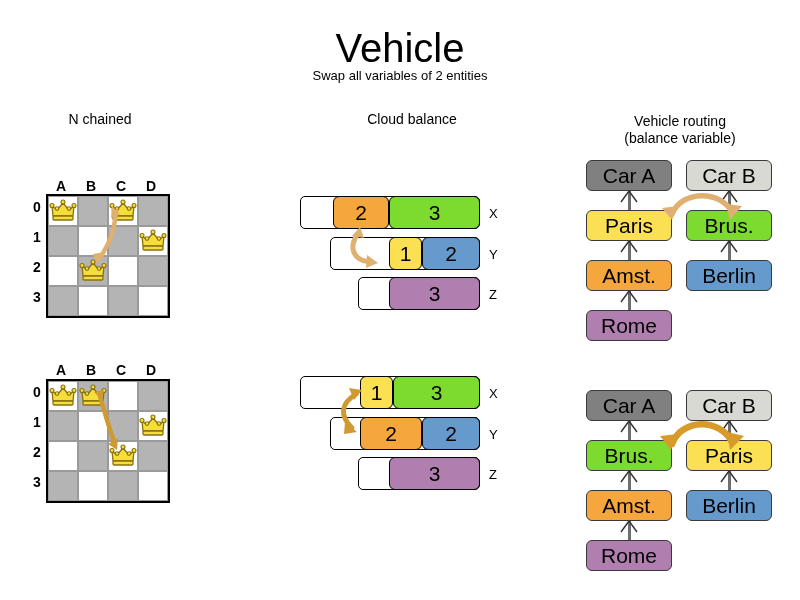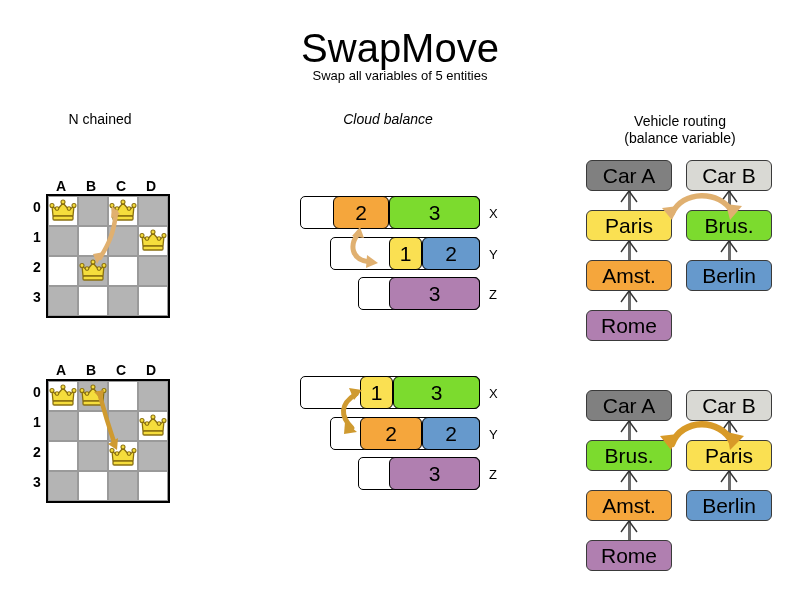--- a/index.html
+++ b/index.html
@@ -47,25 +47,25 @@
         display:flex;align-items:center;justify-content:center;font-size:21px;color:#000;}
   .vlink{position:absolute;background:#6e6e6e;width:2.5px;}
   .varrowhead{position:absolute;}
 
   
   .swaparrow{position:absolute;}
 </style>
 </head>
 <body>
 
-<div id="title">SwapMove</div>
-<div id="subtitle">Swap all variables of 5 entities</div>
+<div id="title">Vehicle</div>
+<div id="subtitle">Swap all variables of 2 entities</div>
 
 <div class="section-title" style="left:20px;top:110px;width:160px;">N chained</div>
-<div class="section-title" style="left:308px;top:110px;width:160px;font-style:italic;">Cloud balance</div>
+<div class="section-title" style="left:332px;top:110px;width:160px;">Cloud balance</div>
 <div class="section-title" style="left:600px;top:112px;width:160px;">Vehicle routing</div>
 <div class="section-title" style="left:600px;top:129px;width:160px;">(balance variable)</div>
 
 <div>
 
   <div class="filelabel" style="left:46px;top:178px;">A</div>
   <div class="filelabel" style="left:76px;top:178px;">B</div>
   <div class="filelabel" style="left:106px;top:178px;">C</div>
   <div class="filelabel" style="left:136px;top:178px;">D</div>
 

